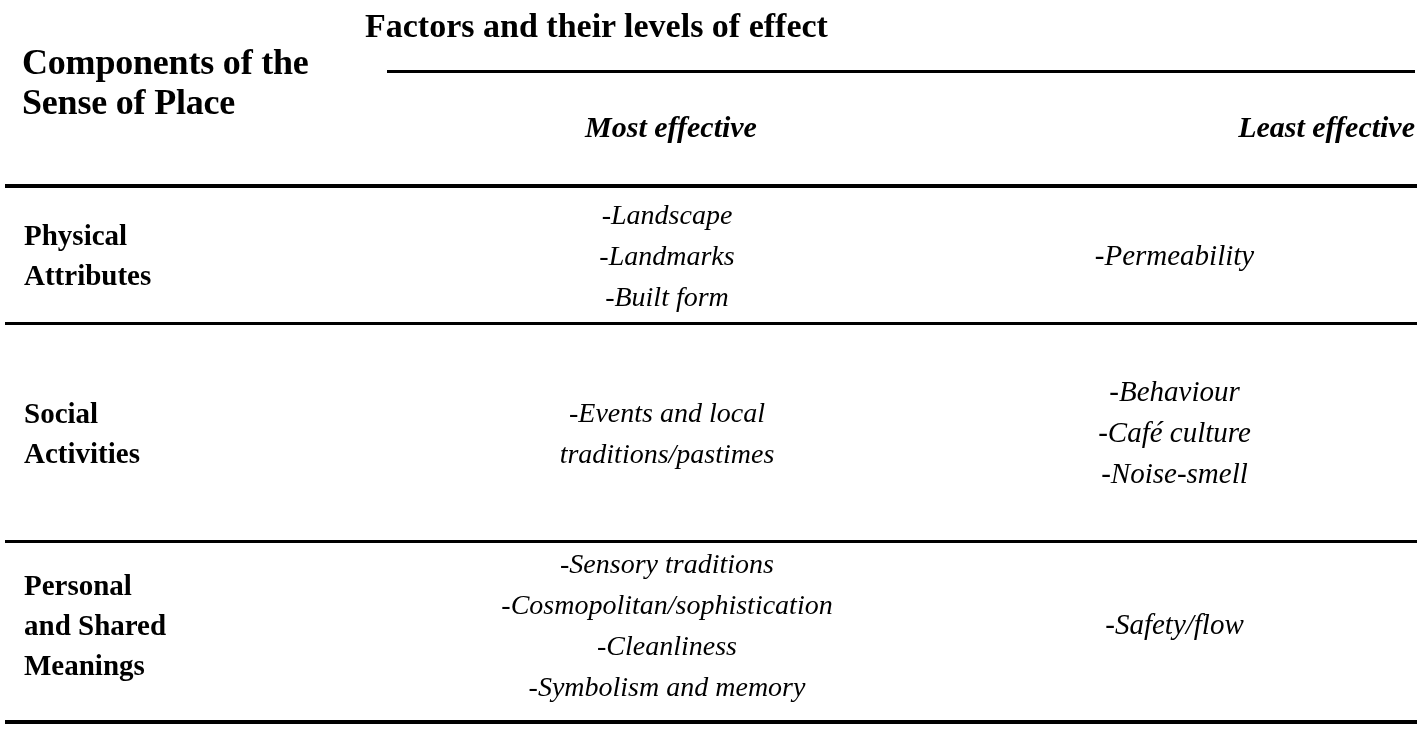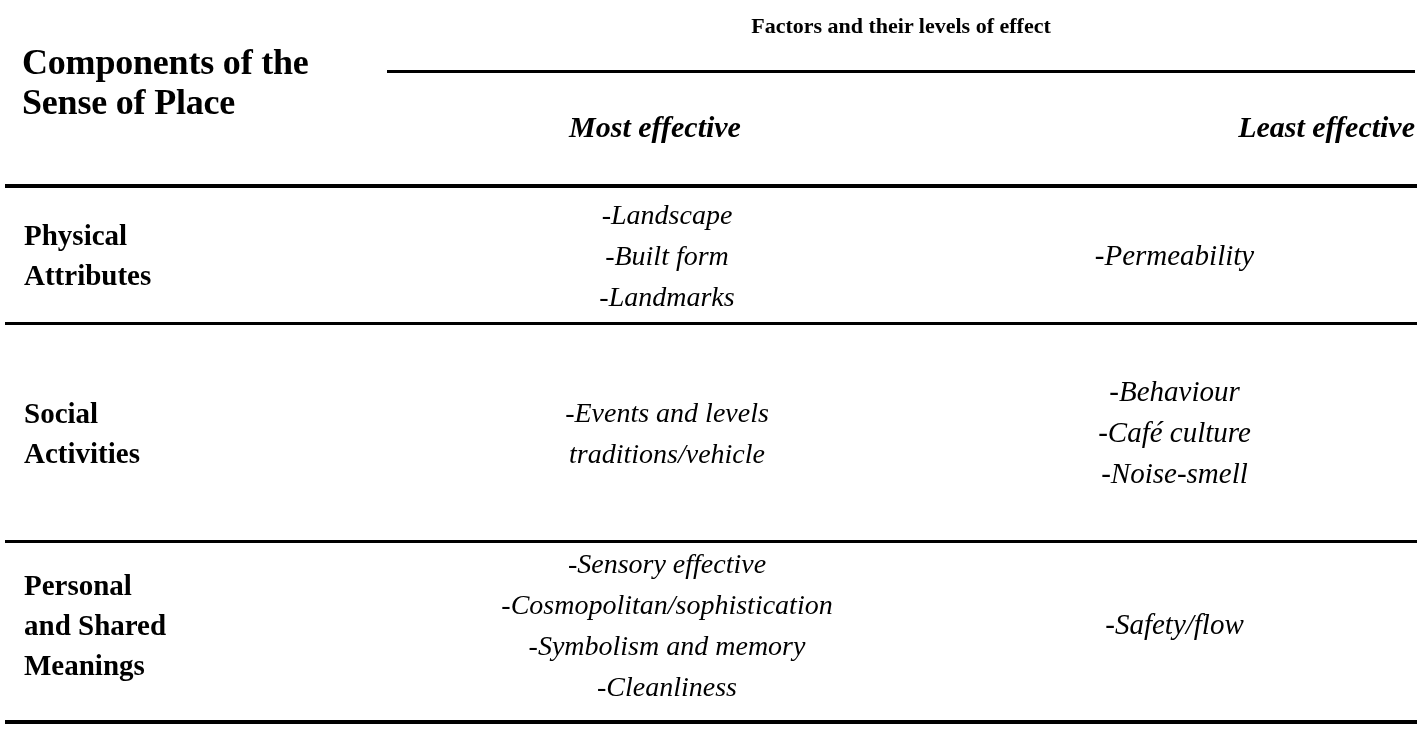--- a/index.html
+++ b/index.html
@@ -72,39 +72,38 @@
     left: 22px;
     top: 42px;
     width: 350px;
     font-weight: bold;
     font-size: 36px;
     line-height: 40px;
     letter-spacing: -0.2px;
   }
   .factors-title {
     position: absolute;
-    left: 387px;
+    left: 365px;
     top: 8px;
     width: 1028px;
-    text-align: center;
-    font-weight: bold;
-    font-size: 22px;
+    font-weight: bold;
+    font-size: 34px;
     line-height: 36px;
   }
   .subhead {
     position: absolute;
     top: 108px;
     font-weight: bold;
     font-style: italic;
     font-size: 30px;
     line-height: 38px;
     text-align: center;
   }
   .subhead-most {
-    left: 388px;
+    left: 404px;
     width: 534px;
   }
   .subhead-least {
     left: 934px;
     width: 481px;
     text-align: right;
   }
 
   
   .row {
@@ -162,52 +161,52 @@
 
     <div class="subhead subhead-least">Least effective</div>
   </div>
 
   <div class="rule rule-head-bottom"></div>
 
   <div class="row row-physical">
     <div class="cell-label">Physical<br>Attributes</div>
     <div class="cell-most">
         <span class="cell-list-line">-Landscape</span>
+        <span class="cell-list-line">-Landmarks</span>
         <span class="cell-list-line">-Built form</span>
-        <span class="cell-list-line">-Landmarks</span>
       </div>
     <div class="cell-least">
         <span class="cell-list-line">-Permeability</span>
       </div>
   </div>
 
   <div class="rule rule-row1-bottom"></div>
 
   <div class="row row-social">
     <div class="cell-label">Social<br>Activities</div>
     <div class="cell-most">
-        <span class="cell-list-line">-Events and levels</span>
-        <span class="cell-list-line">traditions/vehicle</span>
+        <span class="cell-list-line">-Events and local</span>
+        <span class="cell-list-line">traditions/pastimes</span>
       </div>
     <div class="cell-least">
         <span class="cell-list-line">-Behaviour</span>
         <span class="cell-list-line">-Café culture</span>
         <span class="cell-list-line">-Noise-smell</span>
       </div>
   </div>
 
   <div class="rule rule-row2-bottom"></div>
 
   <div class="row row-personal">
     <div class="cell-label">Personal<br>and Shared<br>Meanings</div>
     <div class="cell-most">
-        <span class="cell-list-line">-Sensory effective</span>
+        <span class="cell-list-line">-Sensory traditions</span>
         <span class="cell-list-line">-Cosmopolitan/sophistication</span>
+        <span class="cell-list-line">-Cleanliness</span>
         <span class="cell-list-line">-Symbolism and memory</span>
-        <span class="cell-list-line">-Cleanliness</span>
       </div>
     <div class="cell-least">
         <span class="cell-list-line">-Safety/flow</span>
       </div>
   </div>
 
   <div class="rule rule-table-bottom"></div>
 
 </div>
 

